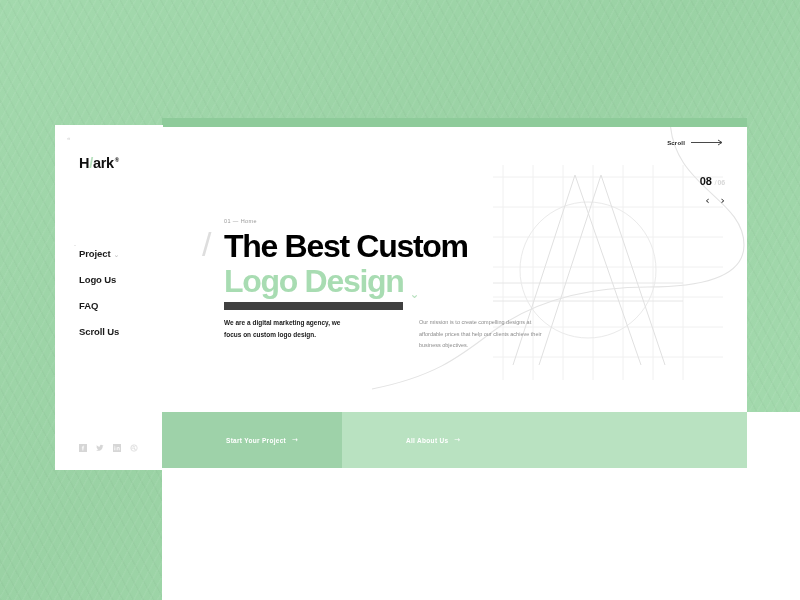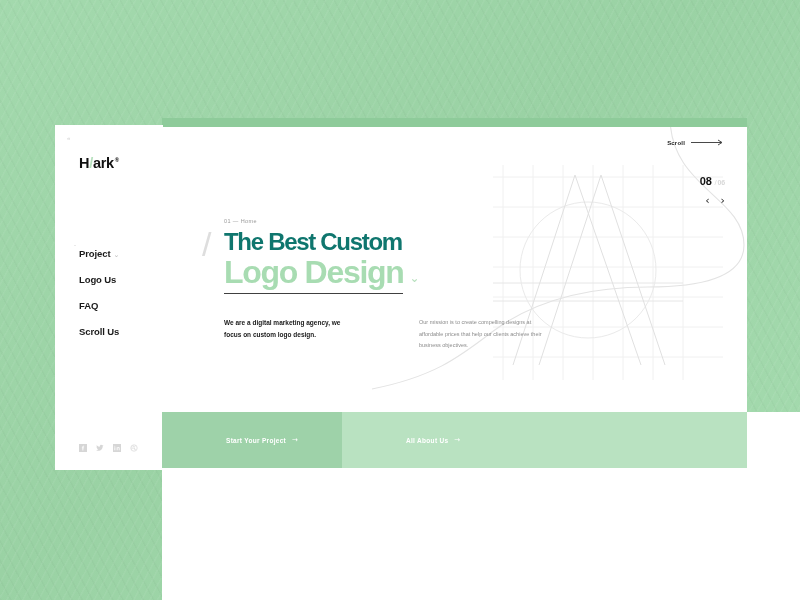--- a/index.html
+++ b/index.html
@@ -180,41 +180,41 @@
     left: 40px; top: 100px;
     font-size: 34px; font-weight: 300;
     color: #dedede; line-height: 1;
   }
   #headline {
     position: absolute;
     left: 62px; top: 102px;
     width: 470px;
   }
   #headline-line1 {
-    font-size: 24px;
+    font-size: 32px;
     font-weight: 700;
     letter-spacing: -1.3px;
-    color: #0f766e;
+    color: #000000;
     line-height: 1.12;
     white-space: nowrap;
   }
   #headline-line2-wrap {
     display: flex;
     align-items: flex-end;
     gap: 6px;
     margin-top: -1px;
   }
   #headline-line2 {
     font-size: 32px;
     font-weight: 700;
     letter-spacing: -1.3px;
     color: #a8dcb2;
     line-height: 1.12;
     white-space: nowrap;
-    border-bottom: 1px solid #404040;
+    border-bottom: 8px solid #404040;
     padding-bottom: 2px;
   }
   #headline-chev {
     font-size: 12px;
     color: #b6e0bd;
     margin-bottom: 9px;
     cursor: pointer;
     font-family: "DejaVu Sans", sans-serif;
   }
   #copy-row {

